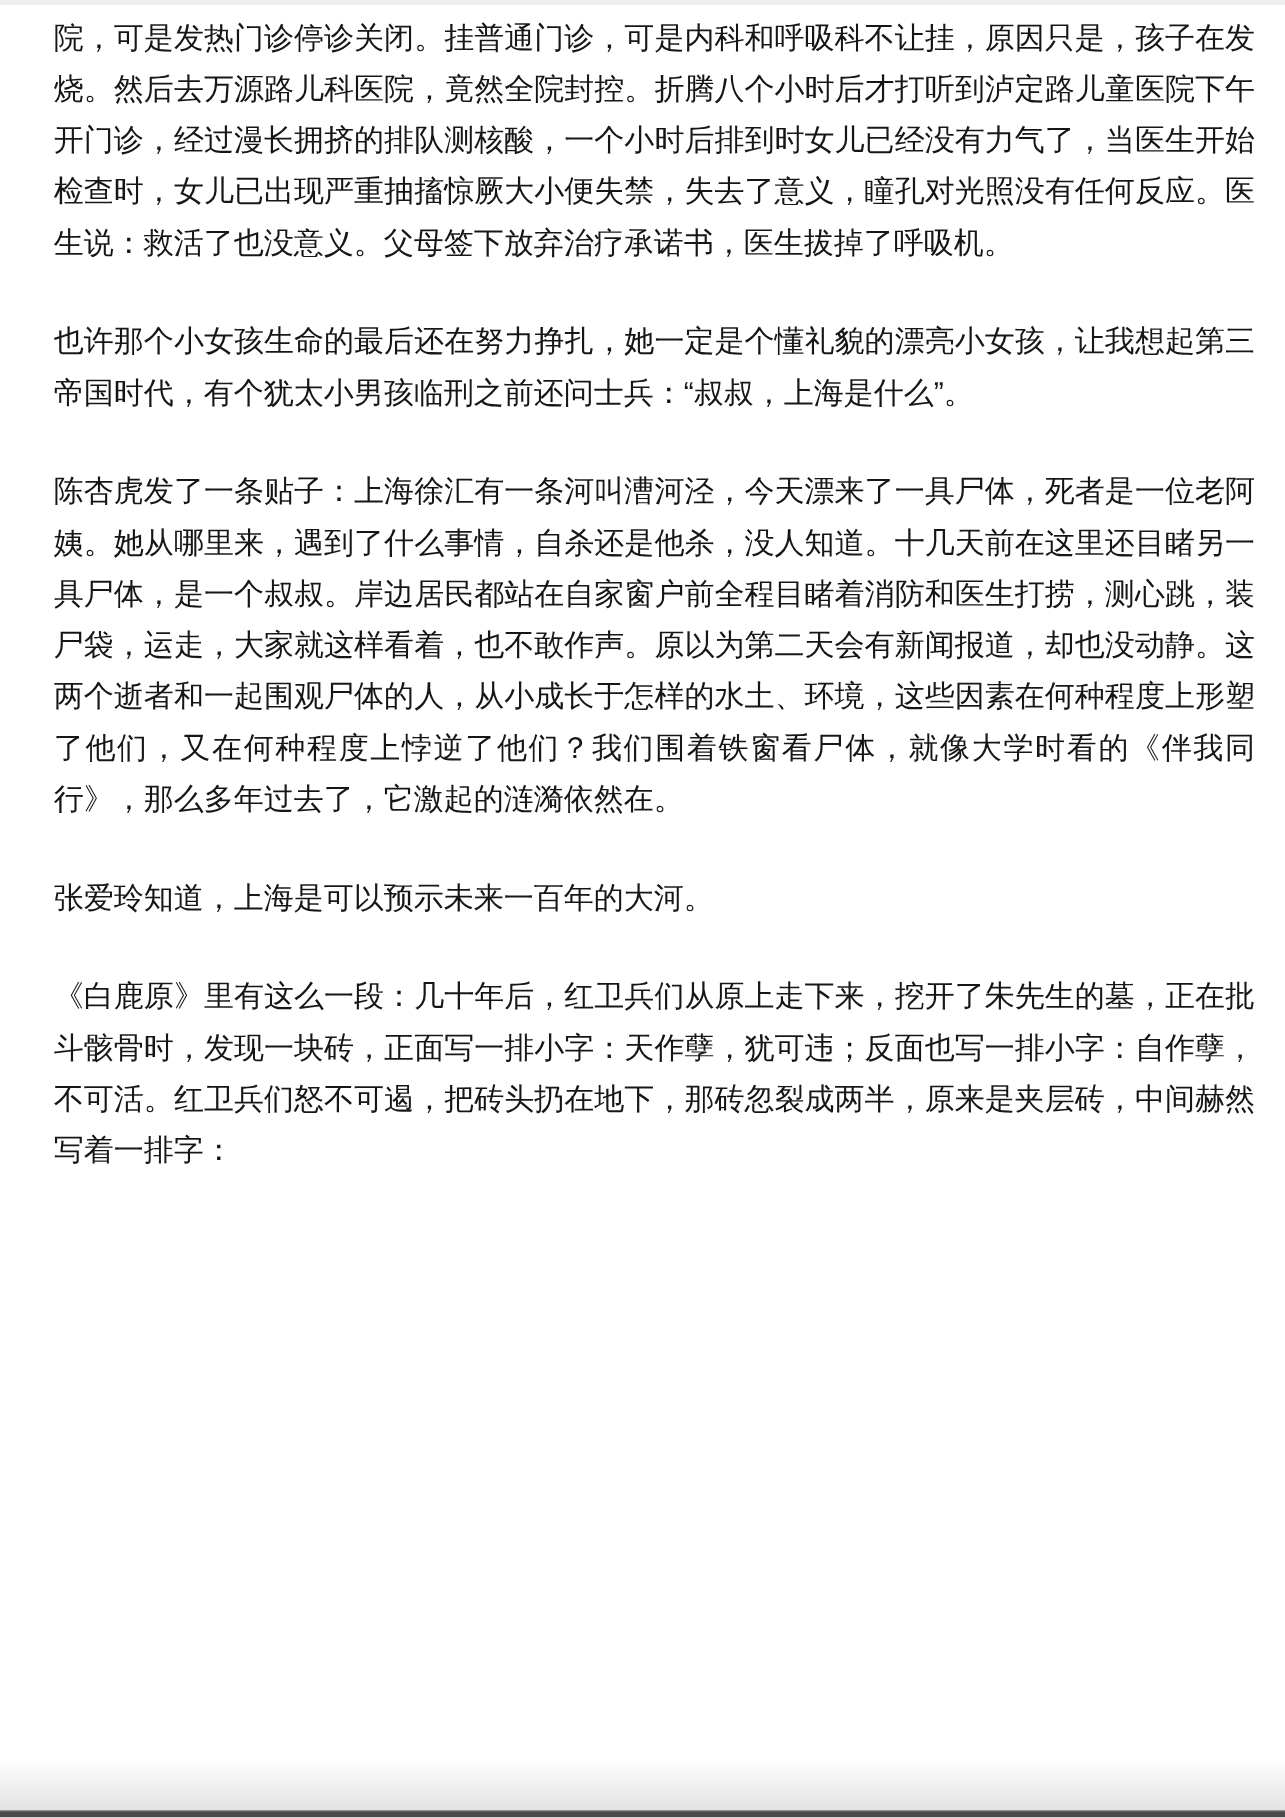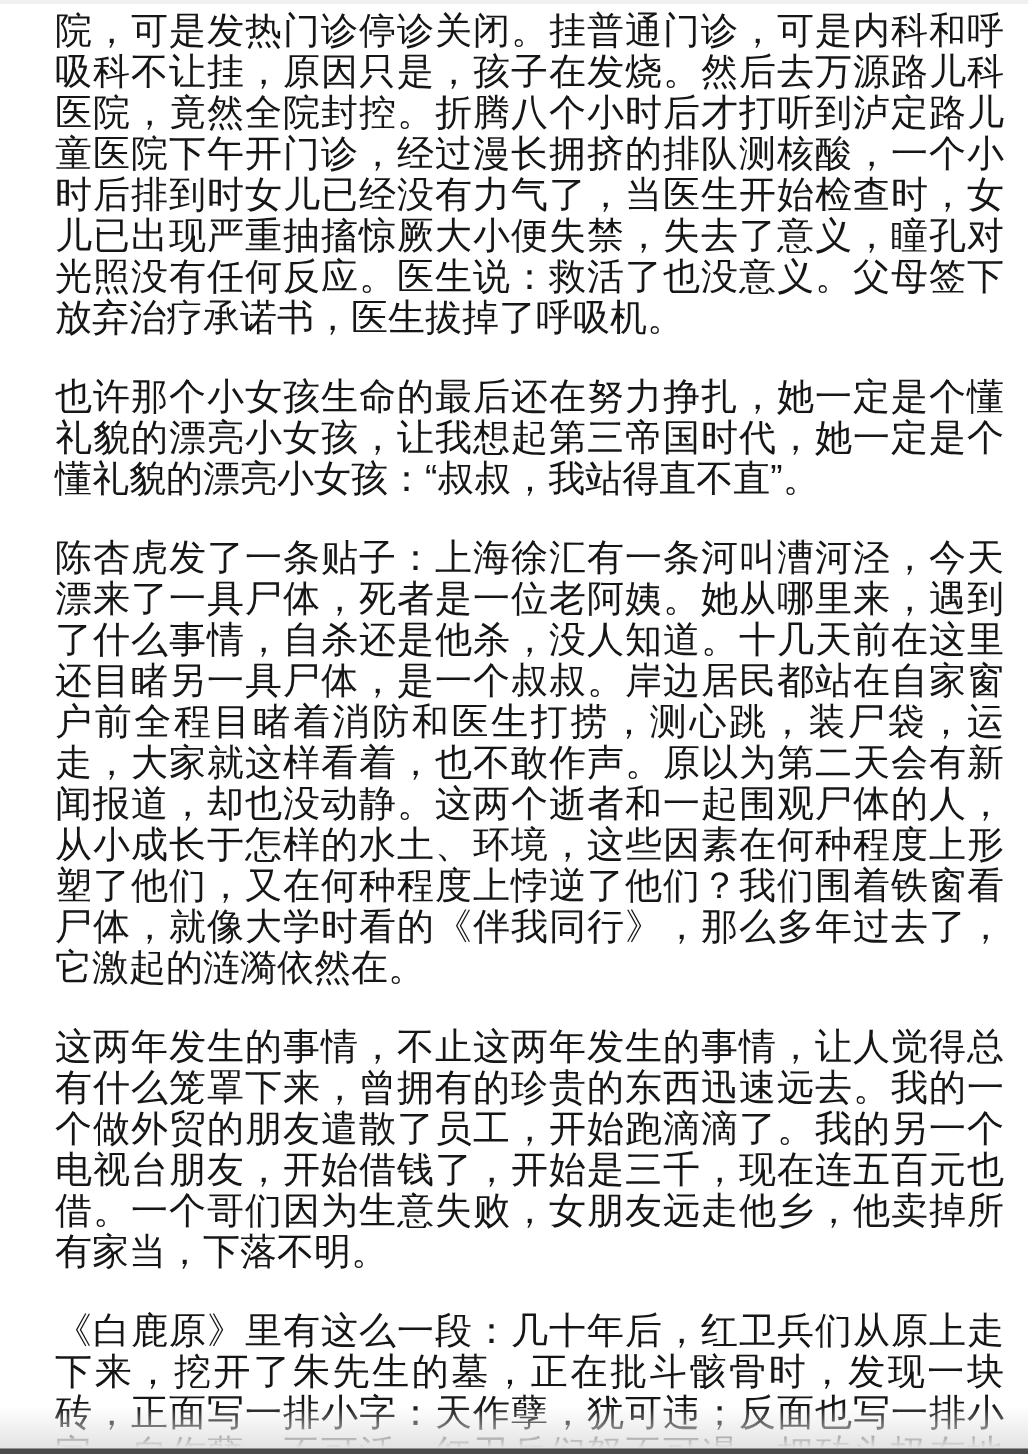--- a/index.html
+++ b/index.html
@@ -22,22 +22,22 @@
   .top-strip{
     position:absolute;
     top:0;left:0;right:0;
     height:4px;
     background:var(--top-strip-color);
   }
   main.article{
     padding:10px 24px 0 39px;
   }
   p.para{
-    margin:0 0 38px 16px;
-    font-size:37px;
+    margin:0 0 38px 4px;
+    font-size:24px;
     line-height:41px;
     font-weight:400;
     color:var(--text-color);
     text-align:justify;
     text-justify:inter-ideograph;
     word-break:normal;
     overflow-wrap:break-word;
   }
   p.para:last-child{margin-bottom:0;}
   .bottom-fade{
@@ -56,20 +56,20 @@
     border-top:1px solid #919191;
   }
 </style>
 </head>
 <body>
 
 <div class="top-strip"></div>
 
 <main class="article">
   <p class="para">院，可是发热门诊停诊关闭。挂普通门诊，可是内科和呼吸科不让挂，原因只是，孩子在发烧。然后去万源路儿科医院，竟然全院封控。折腾八个小时后才打听到泸定路儿童医院下午开门诊，经过漫长拥挤的排队测核酸，一个小时后排到时女儿已经没有力气了，当医生开始检查时，女儿已出现严重抽搐惊厥大小便失禁，失去了意义，瞳孔对光照没有任何反应。医生说：救活了也没意义。父母签下放弃治疗承诺书，医生拔掉了呼吸机。</p>
-  <p class="para">也许那个小女孩生命的最后还在努力挣扎，她一定是个懂礼貌的漂亮小女孩，让我想起第三帝国时代，她一定是个懂礼貌的漂亮小女孩：“叔叔，我站得直不直”。</p>
+  <p class="para">也许那个小女孩生命的最后还在努力挣扎，她一定是个懂礼貌的漂亮小女孩，让我想起第三帝国时代，有个犹太小男孩临刑之前还问士兵：“叔叔，上海是什么”。</p>
   <p class="para">陈杏虎发了一条贴子：上海徐汇有一条河叫漕河泾，今天漂来了一具尸体，死者是一位老阿姨。她从哪里来，遇到了什么事情，自杀还是他杀，没人知道。十几天前在这里还目睹另一具尸体，是一个叔叔。岸边居民都站在自家窗户前全程目睹着消防和医生打捞，测心跳，装尸袋，运走，大家就这样看着，也不敢作声。原以为第二天会有新闻报道，却也没动静。这两个逝者和一起围观尸体的人，从小成长于怎样的水土、环境，这些因素在何种程度上形塑了他们，又在何种程度上悖逆了他们？我们围着铁窗看尸体，就像大学时看的《伴我同行》，那么多年过去了，它激起的涟漪依然在。</p>
-  <p class="para">这两年发生的事情，不止这两年发生的事情，让人觉得总有什么笼罩下来，曾拥有的珍贵的东西迅速远去。我的一个做外贸的朋友遣散了员工，开始跑滴滴了。我的另一个电视台朋友，开始借钱了，开始是三千，现在连五百元也借。一个哥们因为生意失败，女朋友远走他乡，他卖掉所有家当，下落不明。</p>
+  <p class="para">张爱玲知道，上海是可以预示未来一百年的大河。</p>
   <p class="para">《白鹿原》里有这么一段：几十年后，红卫兵们从原上走下来，挖开了朱先生的墓，正在批斗骸骨时，发现一块砖，正面写一排小字：天作孽，犹可违；反面也写一排小字：自作孽，不可活。红卫兵们怒不可遏，把砖头扔在地下，那砖忽裂成两半，原来是夹层砖，中间赫然写着一排字：</p>
 </main>
 
 <div class="bottom-fade"></div>
 <div class="bottom-bar"></div>
 
 </body></html>

